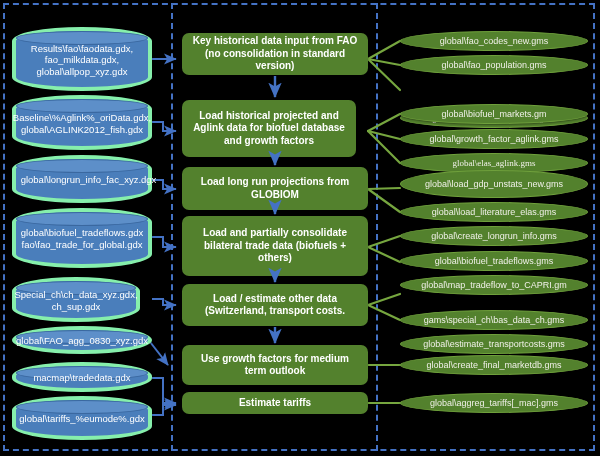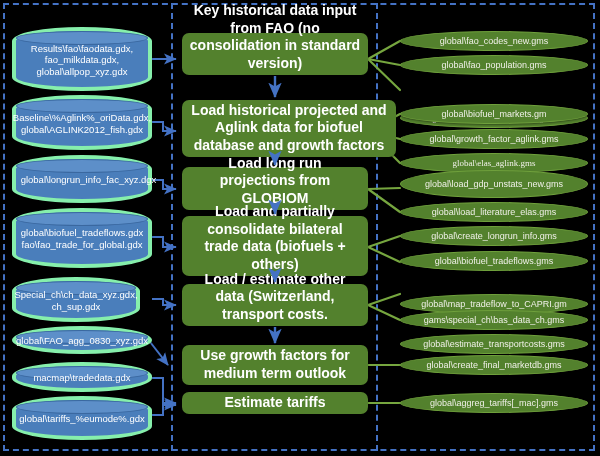--- a/index.html
+++ b/index.html
@@ -44,25 +44,25 @@
     border-radius:50%;
     box-sizing:border-box;
   }
   .cyl span{position:relative;z-index:2;display:block;}
   
   .proc{
     position:absolute;
     background:#53812D;
     border-radius:7px;
     box-sizing:border-box;
-    display:flex;align-items:flex-end;justify-content:center;
+    display:flex;align-items:center;justify-content:center;
     text-align:center;
     color:#fff;
     font-weight:bold;
-    font-size:14px;
+    font-size:10px;
     line-height:1.25;
     padding:3px 7px;
     box-shadow:0 1px 2px rgba(0,0,0,.4);
   }
   
   .ell{
     position:absolute;
     background:#53812D;
     border:1px solid #6FA03C;
     border-radius:50%;
@@ -142,21 +142,21 @@
   <div class="cyl" style="left:12px;top:362px;width:140px;height:30px;">
     <span>macmap\tradedata.gdx</span>
   </div>
   <div class="cyl" style="left:12px;top:396px;width:140px;height:44px;">
     <span>global\tariffs_%eumode%.gdx</span>
   </div>
 
   <div class="proc" style="left:182px;top:33px;width:186px;height:42px;">
     <span>Key historical data input from FAO (no consolidation in standard version)</span>
   </div>
-  <div class="proc" style="left:182px;top:100px;width:214px;height:57px;">
+  <div class="proc" style="left:182px;top:100px;width:174px;height:57px;">
     <span>Load historical projected and Aglink data for biofuel database and growth factors</span>
   </div>
   <div class="proc" style="left:182px;top:167px;width:186px;height:43px;">
     <span>Load long run projections from GLOBIOM</span>
   </div>
   <div class="proc" style="left:182px;top:216px;width:186px;height:60px;">
     <span>Load and partially consolidate bilateral trade data (biofuels + others)</span>
   </div>
   <div class="proc" style="left:182px;top:284px;width:186px;height:42px;">
     <span>Load / estimate other data (Switzerland, transport costs.</span>
@@ -201,21 +201,21 @@
   </div>
   <div class="ell" style="left:400px;top:202px;width:188px;height:20px;">
     <span>global\load_literature_elas.gms</span>
   </div>
   <div class="ell" style="left:400px;top:226px;width:188px;height:20px;">
     <span>global\create_longrun_info.gms</span>
   </div>
   <div class="ell" style="left:400px;top:251px;width:188px;height:20px;">
     <span>global\biofuel_tradeflows.gms</span>
   </div>
-  <div class="ell" style="left:400px;top:275px;width:188px;height:20px;margin-top:19px;">
+  <div class="ell" style="left:400px;top:275px;width:188px;height:20px;">
     <span>global\map_tradeflow_to_CAPRI.gm</span>
   </div>
   <div class="ell" style="left:400px;top:310px;width:188px;height:20px;">
     <span>gams\special_ch\bas_data_ch.gms</span>
   </div>
   <div class="ell" style="left:400px;top:334px;width:188px;height:20px;">
     <span>global\estimate_transportcosts.gms</span>
   </div>
   <div class="ell" style="left:400px;top:355px;width:188px;height:20px;">
     <span>global\create_final_marketdb.gms</span>

